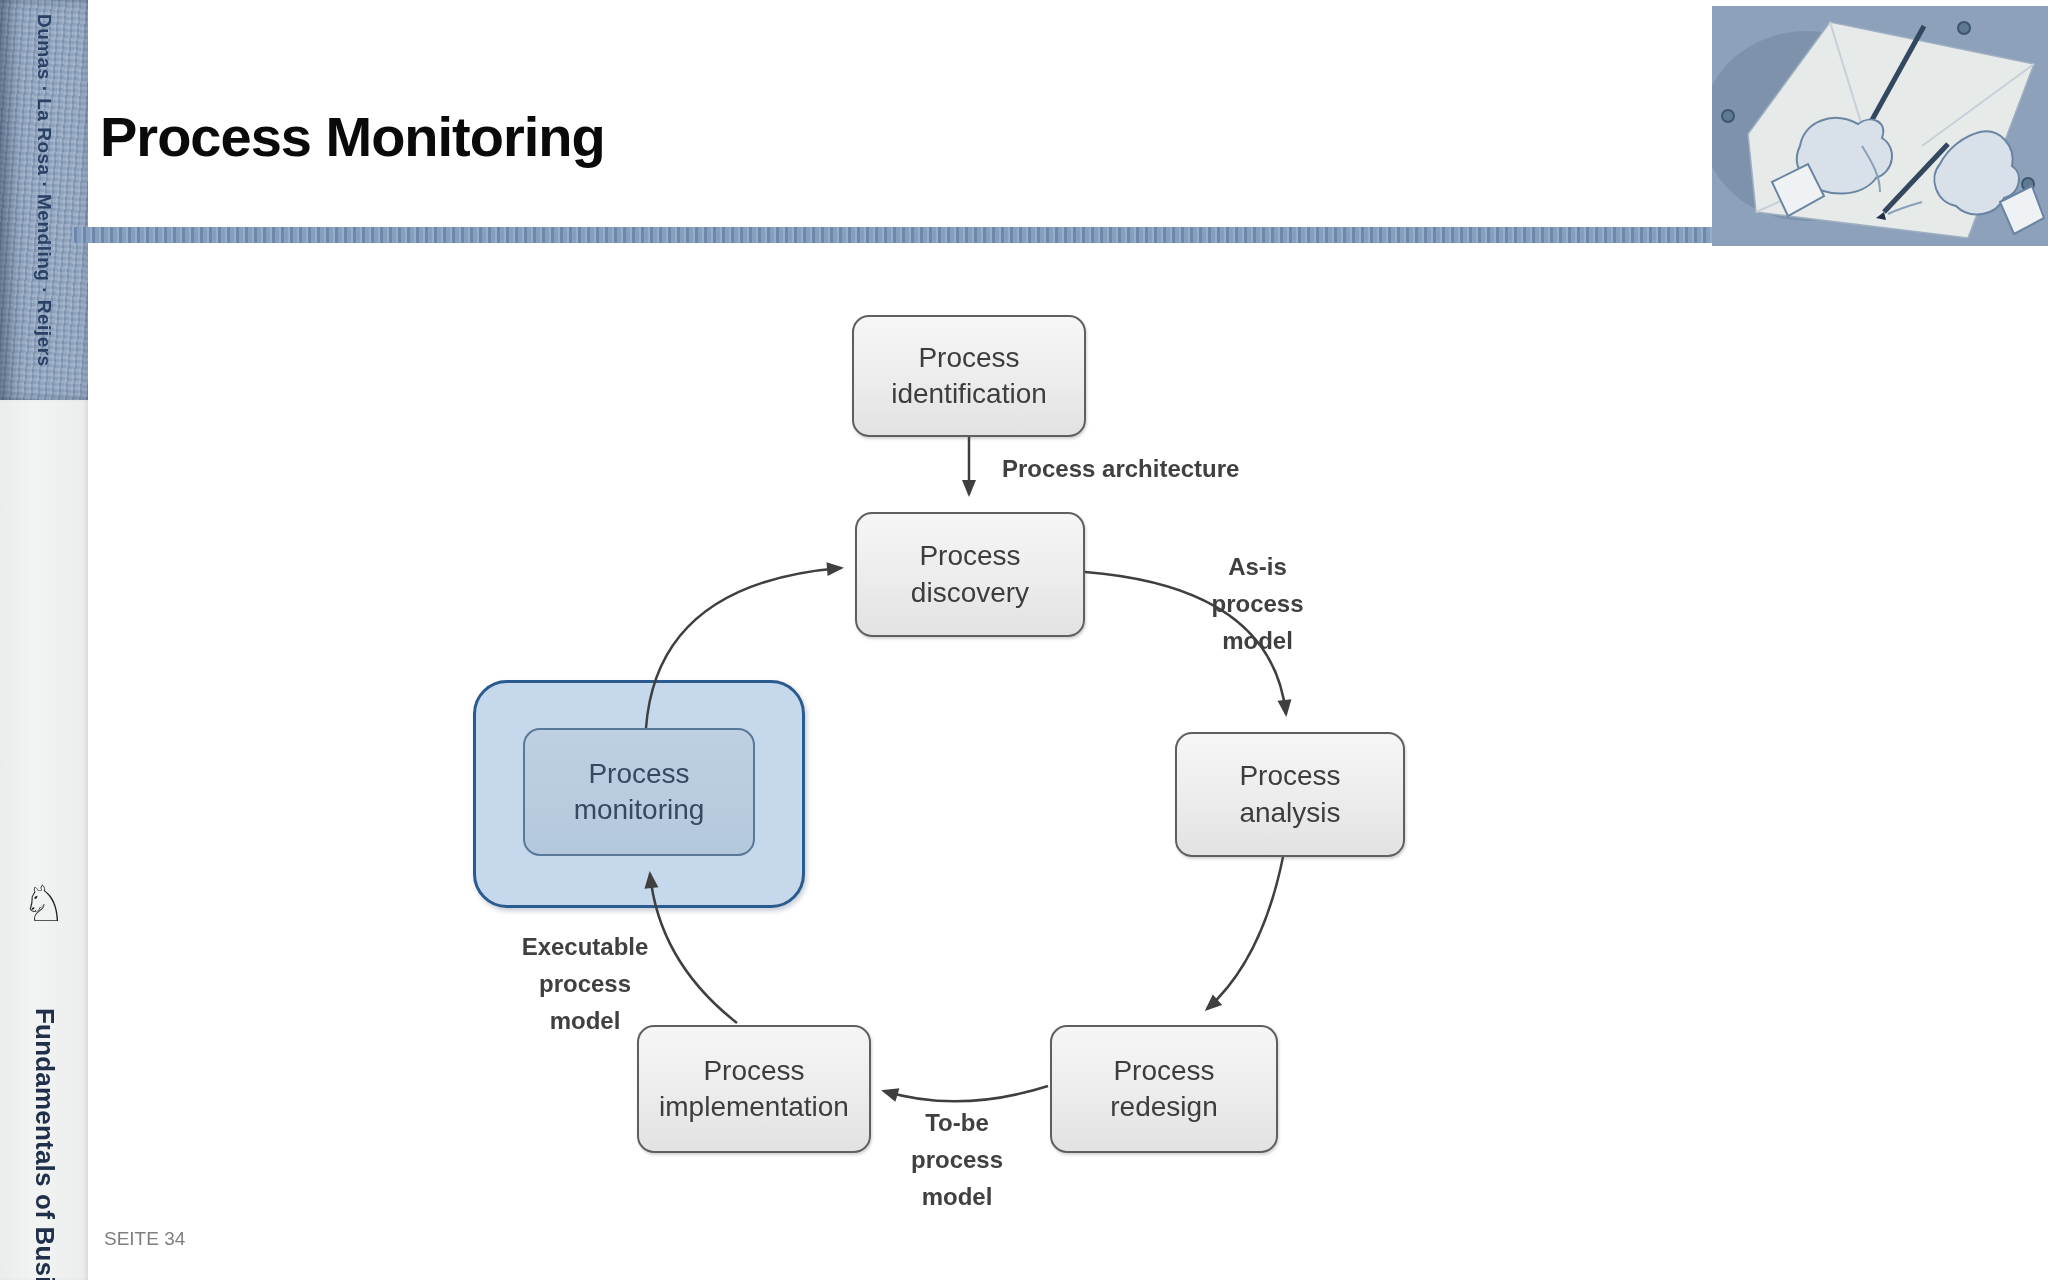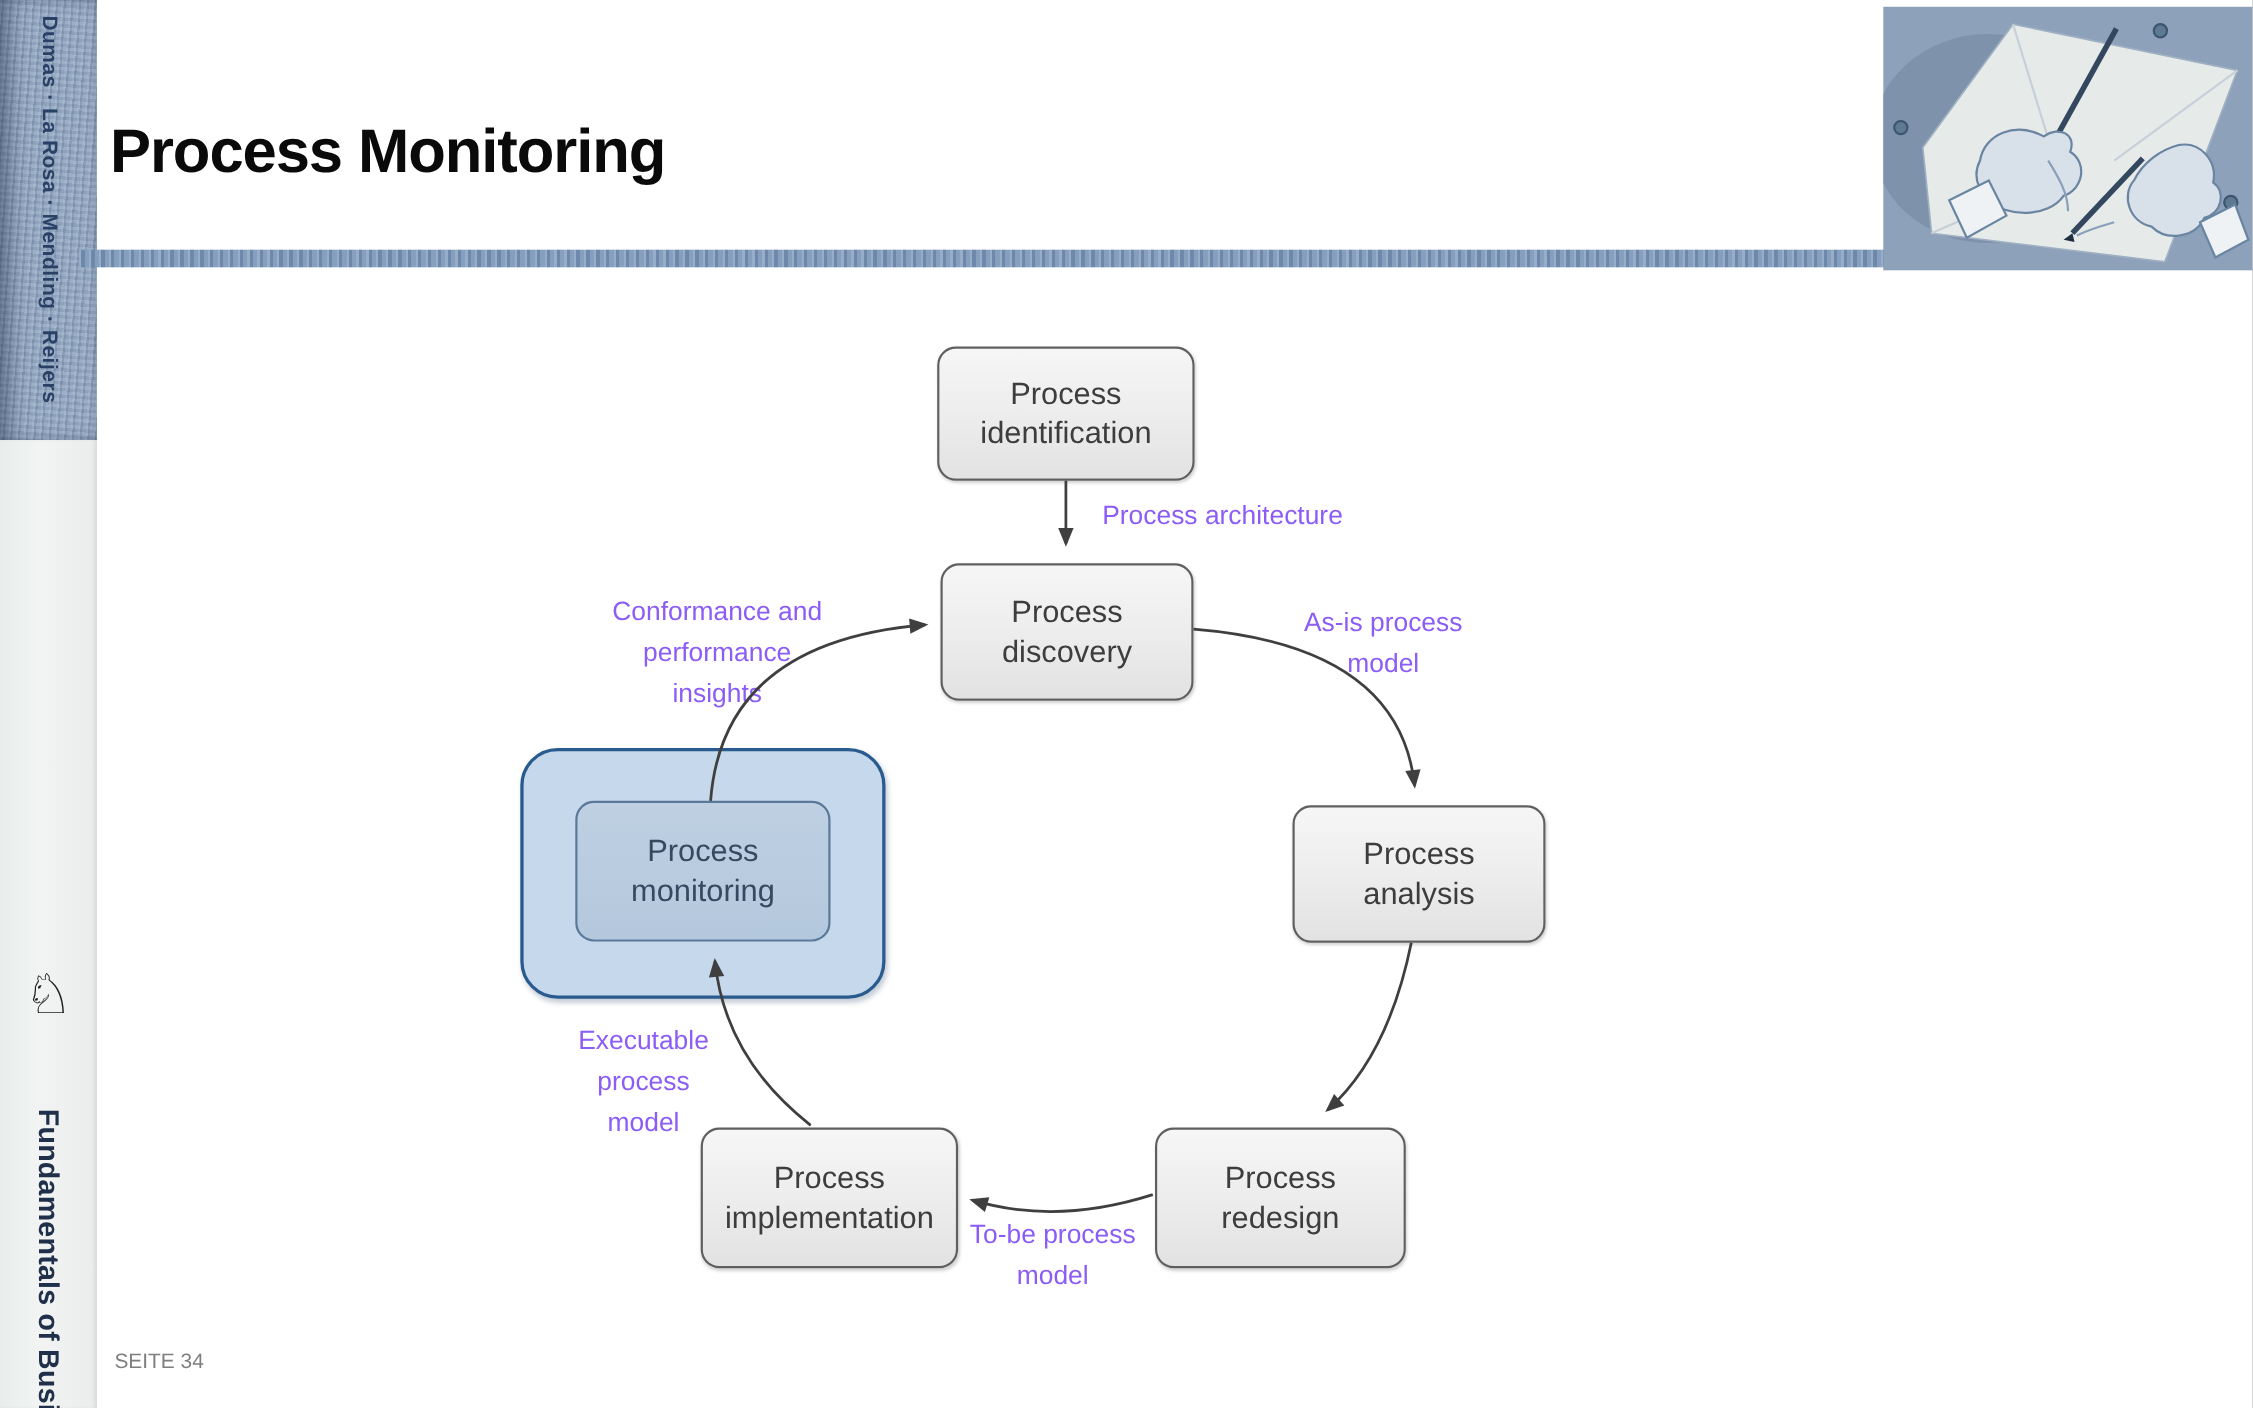--- a/index.html
+++ b/index.html
@@ -57,21 +57,21 @@
     position:absolute;left:473px;top:680px;width:332px;height:228px;
     background:#c6d8ec;border:3px solid #2a5b8f;border-radius:34px;
     box-shadow:2px 3px 5px rgba(30,60,100,.25);
   }
   .node.monitoring{
     left:523px;top:728px;width:232px;height:128px;
     background:linear-gradient(180deg,#bed0e2 0%,#b4c8dd 100%);
     border:2px solid #5a7897;color:#374960;box-shadow:none;
   }
   .edge-label{
-    position:absolute;color:#8b5cf6;font-size:24px;font-weight:400;
+    position:absolute;color:#404040;font-size:24px;font-weight:700;
     line-height:1.55;text-align:center;white-space:pre-line;
   }
   .edge-label.left-align{text-align:left;white-space:nowrap;}
   .arrows{position:absolute;left:0;top:0;width:2048px;height:1280px;pointer-events:none;}
   
   .page-num{position:absolute;left:104px;top:1228px;font-size:19px;color:#7f7f7f;}
 </style>
 </head>
 <body>
 
@@ -130,23 +130,20 @@
 monitoring</div>
 
   <div class="edge-label left-align" style="left:1002px;top:450px;">Process architecture</div>
   <div class="edge-label" style="left:1180px;top:548px;width:155px;">As-is process
 model</div>
   <div class="edge-label" style="left:878px;top:1104px;width:158px;">To-be process
 model</div>
   <div class="edge-label" style="left:515px;top:928px;width:140px;">Executable
 process
 model</div>
-  <div class="edge-label" style="left:552px;top:538px;width:200px;">Conformance and
-performance
-insights</div>
 
   <svg class="arrows" viewBox="0 0 2048 1280">
     <defs>
       <marker id="ah" markerUnits="userSpaceOnUse" markerWidth="20" markerHeight="18" refX="15" refY="8" orient="auto">
         <path d="M1,1 L18,8 L1,15 Z" fill="#3f3f3f"></path>
       </marker>
     </defs>
     <g stroke="#3f3f3f" stroke-width="2.5" fill="none">
       <path d="M969,437 L969,494" marker-end="url(#ah)"></path>
       <path d="M1085,572 Q1272,587 1286,714" marker-end="url(#ah)"></path>

